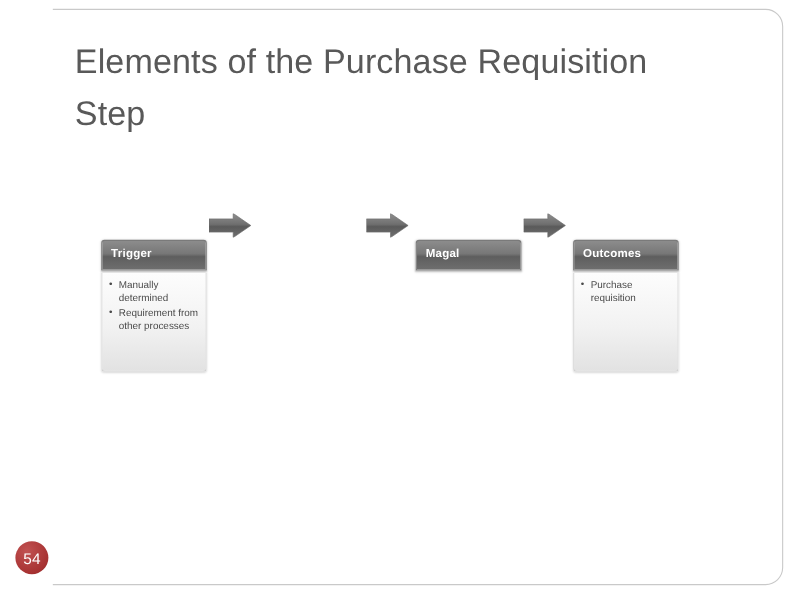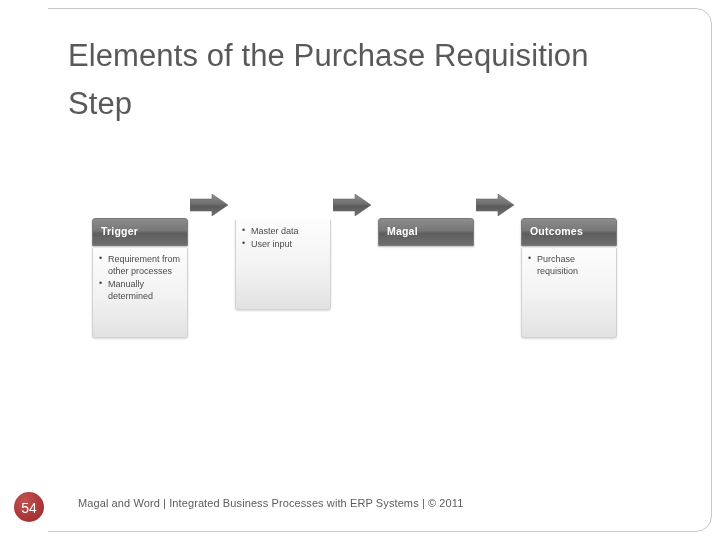--- a/index.html
+++ b/index.html
@@ -170,47 +170,41 @@
   <div class="title">Elements of the Purchase Requisition Step</div>
 
   <div class="diagram">
 
     <div class="chev-group" style="left:0px;">
       <div class="chev-header">
         <span>Trigger</span>
       </div>
       <div class="chev-body">
         <ul class="bullets">
+          <li>Manually determined</li>
           <li>Requirement from other processes</li>
-          <li>Manually determined</li>
         </ul>
       </div>
     </div>
 
     <div class="arrow" style="left:98px;">
       <svg width="40" height="22" viewBox="0 0 40 22">
         <defs>
           <linearGradient id="ag1" x1="0" y1="0" x2="0" y2="1">
             <stop offset="0%" stop-color="#8f8f8f"></stop>
             <stop offset="45%" stop-color="#6f6f6f"></stop>
             <stop offset="55%" stop-color="#5a5a5a"></stop>
             <stop offset="100%" stop-color="#707070"></stop>
           </linearGradient>
         </defs>
         <polygon points="0,5 22,5 22,0 38,11 22,22 22,17 0,17" fill="url(#ag1)" stroke="#6a6a6a" stroke-width="0.6"></polygon>
       </svg>
     </div>
 
     <div class="chev-group" style="left:143px;">
-      <div class="chev-body">
-        <ul class="bullets">
-          <li>Master data</li>
-          <li>User input</li>
-        </ul>
-      </div>
     </div>
 
     <div class="arrow" style="left:241px;">
       <svg width="40" height="22" viewBox="0 0 40 22">
         <polygon points="0,5 22,5 22,0 38,11 22,22 22,17 0,17" fill="url(#ag1)" stroke="#6a6a6a" stroke-width="0.6"></polygon>
       </svg>
     </div>
 
     <div class="chev-group" style="left:286px;">
       <div class="chev-header">
@@ -233,14 +227,13 @@
           <li>Purchase requisition</li>
         </ul>
       </div>
     </div>
 
   </div>
 
   <div class="page-badge">
     <span>54</span>
   </div>
-  <div class="footer-text">Magal and Word | Integrated Business Processes with ERP Systems | © 2011</div>
 </div>
 
 </body></html>

